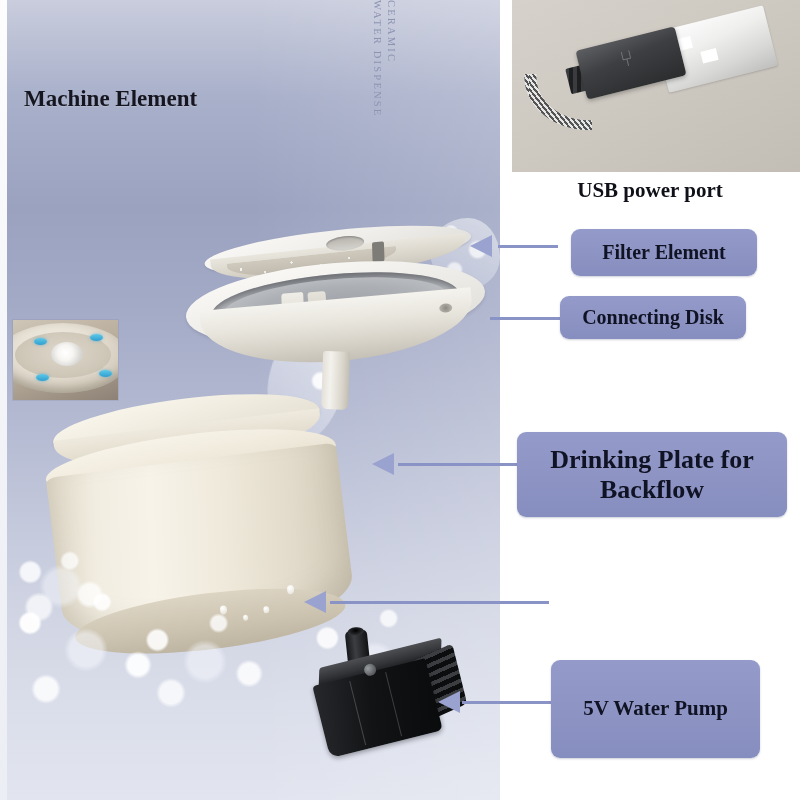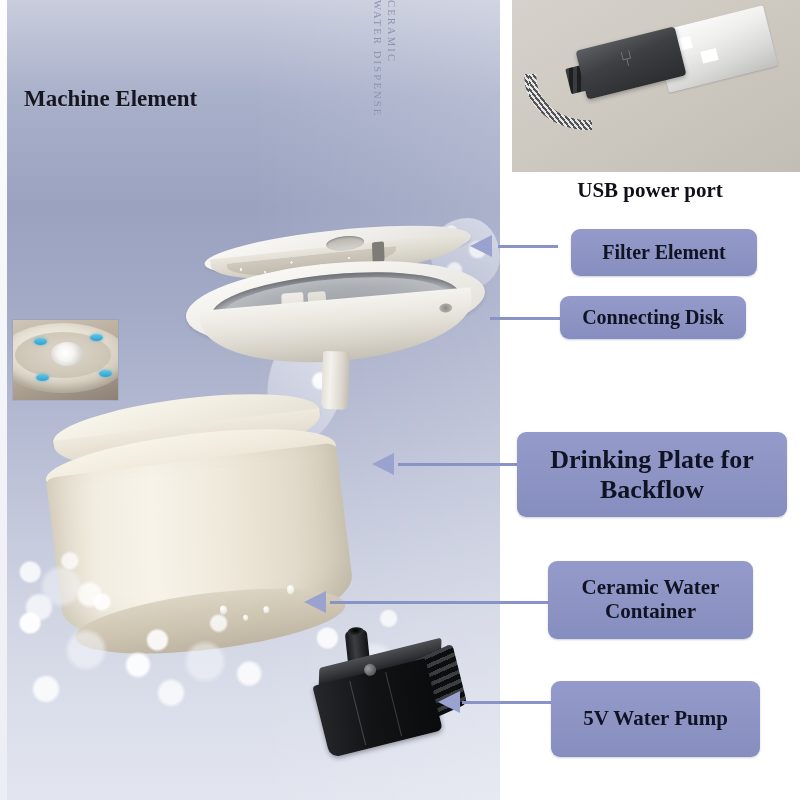--- a/index.html
+++ b/index.html
@@ -416,21 +416,21 @@
     display: flex; align-items: center; justify-content: center;
     text-align: center;
     line-height: 1.12;
     box-shadow: 0 1px 2px rgba(90,95,130,.3);
     padding: 2px 6px;
   }
   #callout-filter    { left: 571px; top: 222px; width: 186px; height: 47px; font-size: 20px; margin-top: 7px; }
   #callout-disk      { left: 560px; top: 296px; width: 186px; height: 43px; font-size: 20px; }
   #callout-drinking  { left: 517px; top: 432px; width: 270px; height: 85px; font-size: 26px; }
   #callout-ceramic   { left: 548px; top: 561px; width: 205px; height: 78px; font-size: 21px; }
-  #callout-pump      { left: 551px; top: 681px; width: 209px; height: 76px; font-size: 21px; text-align: center; }
+  #callout-pump      { left: 551px; top: 660px; width: 209px; height: 98px; font-size: 21px; text-align: center; }
 
   
   .leader {
     position: absolute;
     height: 3px;
     background: #8a93c6;
   }
   #leader-filter   { left: 498px; top: 245px; width: 60px; }
   #leader-disk     { left: 490px; top: 317px; width: 71px; }
   #leader-drinking { left: 398px; top: 463px; width: 120px; }
@@ -546,16 +546,15 @@
   <div class="leader" id="leader-pump"></div>
 
   <div class="arrowhead" id="arrow-filter"></div>
   <div class="arrowhead" id="arrow-drinking"></div>
   <div class="arrowhead" id="arrow-ceramic"></div>
   <div class="arrowhead" id="arrow-pump"></div>
 
   <div class="callout" id="callout-filter">Filter Element</div>
   <div class="callout" id="callout-disk">Connecting Disk</div>
   <div class="callout" id="callout-drinking">Drinking Plate for Backflow</div>
-  <div class="callout" id="callout-ceramic">Ceramic Water Container</div>
   <div class="callout" id="callout-pump">5V Water Pump</div>
 
 </div>
 
 </body></html>

